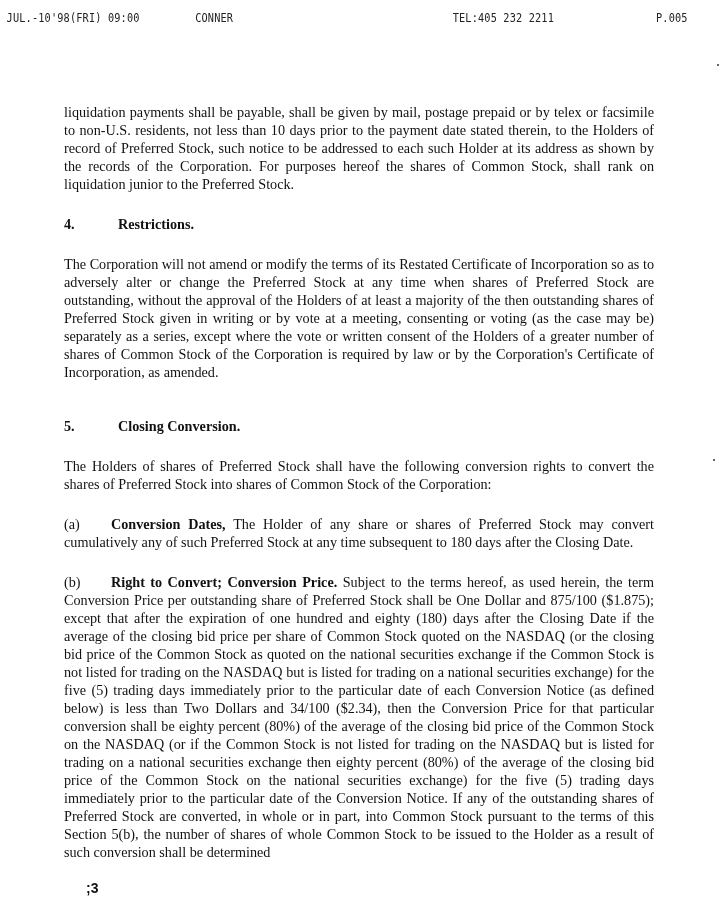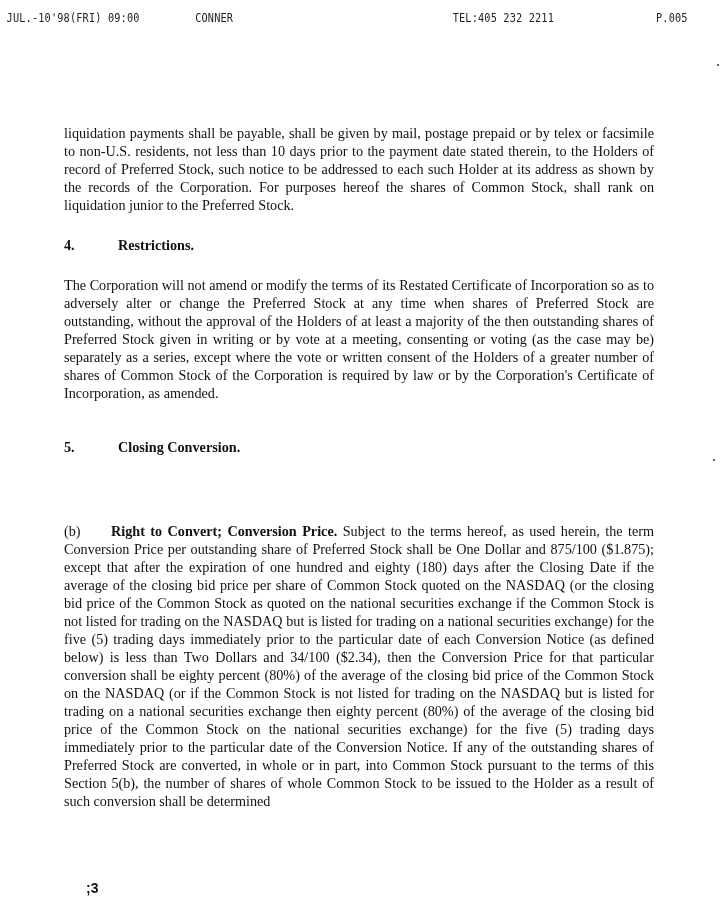--- a/index.html
+++ b/index.html
@@ -14,21 +14,21 @@
     font-size:12.5px; color:#222; letter-spacing:0.2px;
     transform: scaleX(0.82); transform-origin: left top;
   }
   .fax-header span { position:absolute; top:0; white-space:nowrap; }
   .fh-date { left:8px; }
   .fh-sender { left:238px; }
   .fh-tel { left:552px; }
   .fh-page { left:800px; }
 
   .page {
-    position:absolute; left:64px; top:124px; width:590px;
+    position:absolute; left:64px; top:103px; width:590px;
     font-size:14.2px; line-height:18px;
   }
   p { margin:0; text-align:justify; text-align-last:left; }
   .gap-m { height:22px; }
   .gap-l { height:36px; }
   .heading { font-weight:bold; display:flex; }
   .heading .num { width:54px; }
   .para-label { display:inline-block; width:47px; }
   b { font-weight:bold; }
   .dot { position:absolute; width:2px; height:2px; background:#333; border-radius:1px; }
@@ -60,20 +60,22 @@
   </div>
   <div class="gap-m"></div>
   <p>The Corporation will not amend or modify the terms of its Restated Certificate of Incorporation so as to adversely alter or change the Preferred Stock at any time when shares of Preferred Stock are outstanding, without the approval of the Holders of at least a majority of the then outstanding shares of Preferred Stock given in writing or by vote at a meeting, consenting or voting (as the case may be) separately as a series, except where the vote or written consent of the Holders of a greater number of shares of Common Stock of the Corporation is required by law or by the Corporation's Certificate of Incorporation, as amended.</p>
 
   <div class="gap-l"></div>
   <div class="heading">
     <span class="num">5.</span>
     <span>Closing Conversion.</span>
   </div>
   <div class="gap-m"></div>
+  <p>The Holders of shares of Preferred Stock shall have the following conversion rights to convert the shares of Preferred Stock into shares of Common Stock of the Corporation:</p>
 
   <div class="gap-m"></div>
+  <p><span class="para-label">(a)</span><b>Conversion Dates,</b><span> The Holder of any share or shares of Preferred Stock may convert cumulatively any of such Preferred Stock at any time subsequent to 180 days after the Closing Date.</span></p>
 
   <div class="gap-m"></div>
   <p><span class="para-label">(b)</span><b>Right to Convert; Conversion Price.</b><span> Subject to the terms hereof, as used herein, the term Conversion Price per outstanding share of Preferred Stock shall be One Dollar and 875/100 ($1.875); except that after the expiration of one hundred and eighty (180) days after the Closing Date if the average of the closing bid price per share of Common Stock quoted on the NASDAQ (or the closing bid price of the Common Stock as quoted on the national securities exchange if the Common Stock is not listed for trading on the NASDAQ but is listed for trading on a national securities exchange) for the five (5) trading days immediately prior to the particular date of each Conversion Notice (as defined below) is less than Two Dollars and 34/100 ($2.34), then the Conversion Price for that particular conversion shall be eighty percent (80%) of the average of the closing bid price of the Common Stock on the NASDAQ (or if the Common Stock is not listed for trading on the NASDAQ but is listed for trading on a national securities exchange then eighty percent (80%) of the average of the closing bid price of the Common Stock on the national securities exchange) for the five (5) trading days immediately prior to the particular date of the Conversion Notice. If any of the outstanding shares of Preferred Stock are converted, in whole or in part, into Common Stock pursuant to the terms of this Section 5(b), the number of shares of whole Common Stock to be issued to the Holder as a result of such conversion shall be determined</span></p>
 </div>
 
 <div class="page-num">;3</div>
 
 </body></html>

